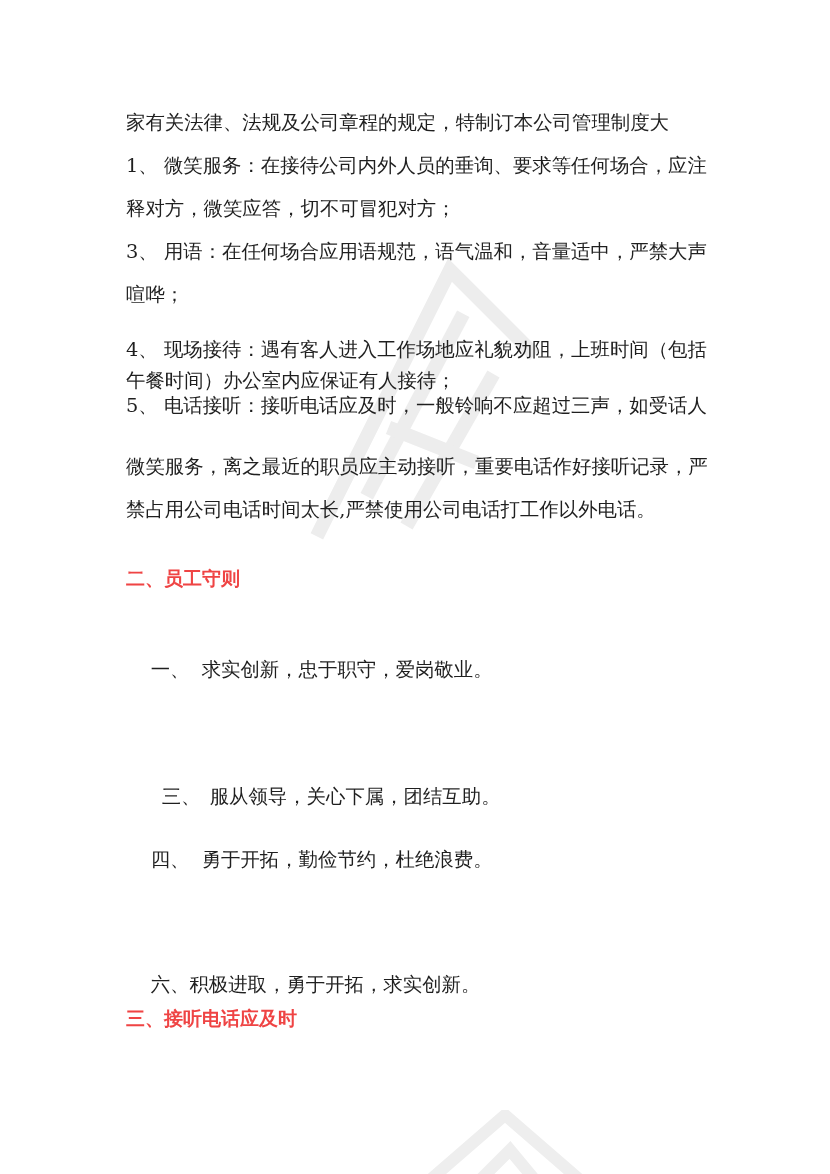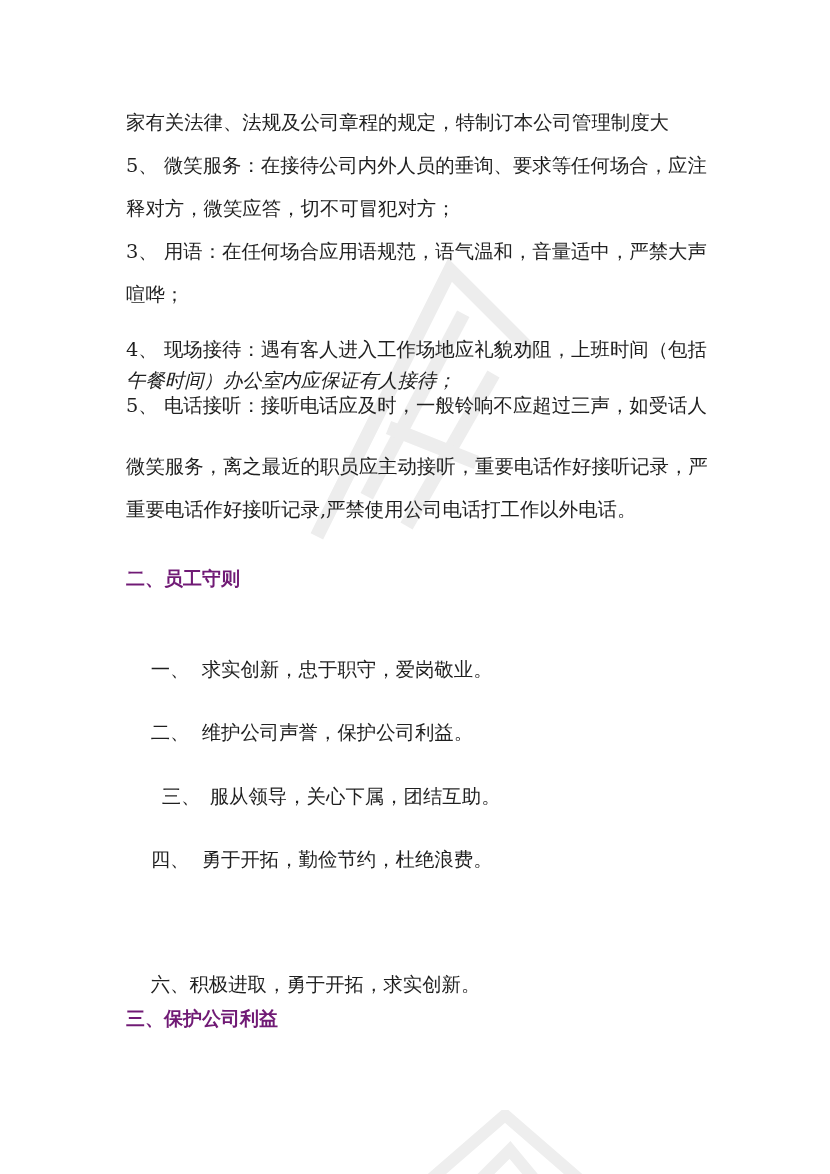--- a/index.html
+++ b/index.html
@@ -28,21 +28,21 @@
       line-height: 30px;
       font-size: 19.4px;
       white-space: pre;
       color: #1f1f1f;
       letter-spacing: 0px;
     }
     .heading {
       font-family: "DejaVu Sans", "Liberation Sans", sans-serif;
       font-weight: bold;
       font-size: 19px;
-      color: #701a75;
+      color: #ef4444;
     }
     .item .marker {
       display: inline-block;
     }
     .watermark {
       position: absolute;
       pointer-events: none;
     }
   </style>
 </head>
@@ -59,43 +59,40 @@
     </g>
   </svg>
   <svg class="watermark" style="left:420px; top:1110px;" width="200" height="70" viewBox="0 0 200 70">
     <g fill="none" stroke="#eeeeee" stroke-width="12">
       <path d="M10 70 L85 5 L160 70"></path>
       <path d="M60 70 L90 40 L115 70"></path>
     </g>
   </svg>
 
   <div class="line" style="top:108px;">家有关法律、法规及公司章程的规定，特制订本公司管理制度大</div>
-  <div class="line" style="top:151px;">5、 微笑服务：在接待公司内外人员的垂询、要求等任何场合，应注</div>
+  <div class="line" style="top:151px;">1、 微笑服务：在接待公司内外人员的垂询、要求等任何场合，应注</div>
   <div class="line" style="top:194px;">释对方，微笑应答，切不可冒犯对方；</div>
   <div class="line" style="top:237px;">3、 用语：在任何场合应用语规范，语气温和，音量适中，严禁大声</div>
   <div class="line" style="top:280px;">喧哗；</div>
   <div class="line" style="top:335px;">4、 现场接待：遇有客人进入工作场地应礼貌劝阻，上班时间（包括</div>
-  <div class="line" style="top:366px;font-style:italic;">午餐时间）办公室内应保证有人接待；</div>
+  <div class="line" style="top:366px;">午餐时间）办公室内应保证有人接待；</div>
   <div class="line" style="top:391px;">5、 电话接听：接听电话应及时，一般铃响不应超过三声，如受话人</div>
   <div class="line" style="top:452px;">微笑服务，离之最近的职员应主动接听，重要电话作好接听记录，严</div>
-  <div class="line" style="top:495px;">重要电话作好接听记录,严禁使用公司电话打工作以外电话。</div>
+  <div class="line" style="top:495px;">禁占用公司电话时间太长,严禁使用公司电话打工作以外电话。</div>
 
   <div class="line heading" style="top:563px;">二、员工守则</div>
 
   <div class="line item" style="top:625px;">
     <span class="marker" style="width:51px;">一、</span><span>求实创新，忠于职守，爱岗敬业。</span>
-  </div>
-  <div class="line item" style="top:688px;">
-    <span class="marker" style="width:51px;">二、</span><span>维护公司声誉，保护公司利益。</span>
   </div>
   <div class="line item" style="top:752px; left:137px;">
     <span class="marker" style="width:48px;">三、</span><span>服从领导，关心下属，团结互助。</span>
   </div>
   <div class="line item" style="top:815px;">
     <span class="marker" style="width:51px;">四、</span><span>勇于开拓，勤俭节约，杜绝浪费。</span>
   </div>
   <div class="line item" style="top:940px;">
     <span class="marker">六、</span><span>积极进取，勇于开拓，求实创新。</span>
   </div>
 
-  <div class="line heading" style="top:1003px;">三、保护公司利益</div>
+  <div class="line heading" style="top:1003px;">三、接听电话应及时</div>
 
 </div>
 
 </body></html>

